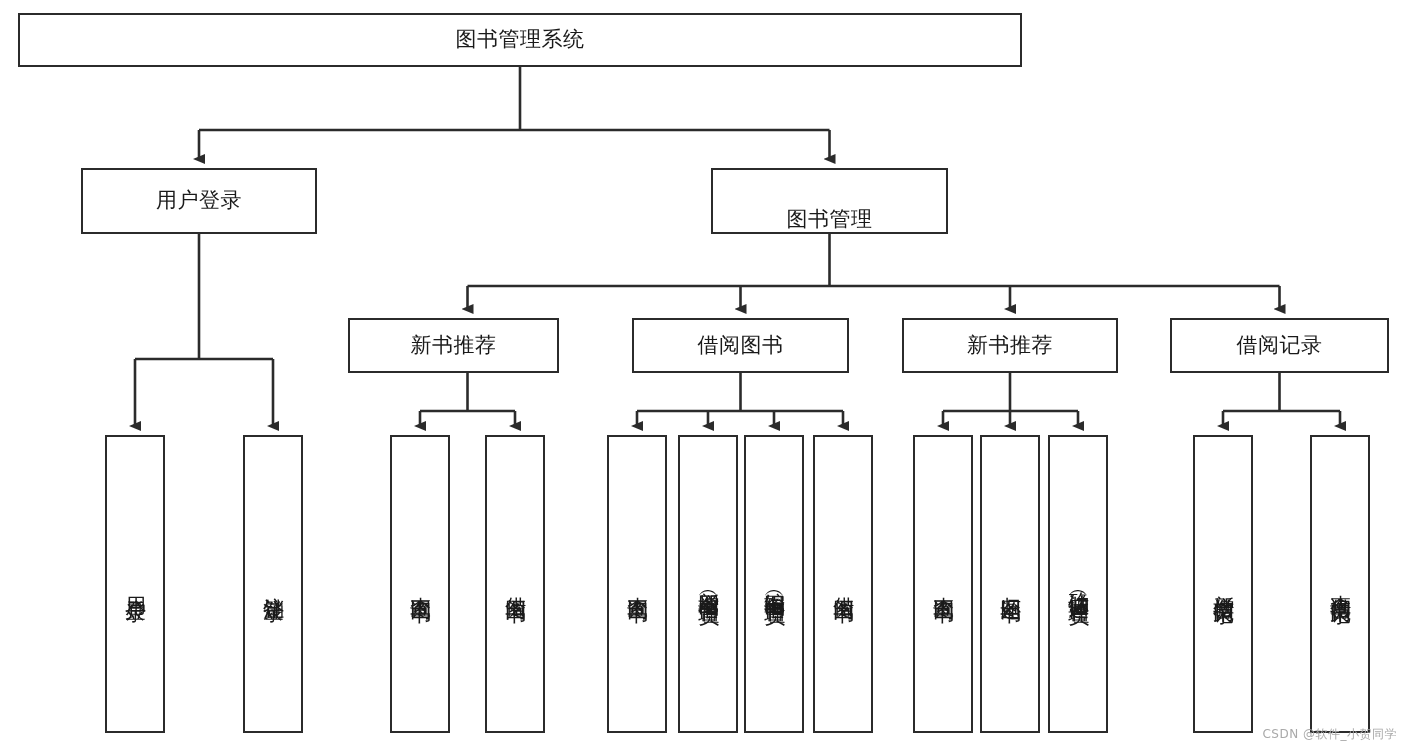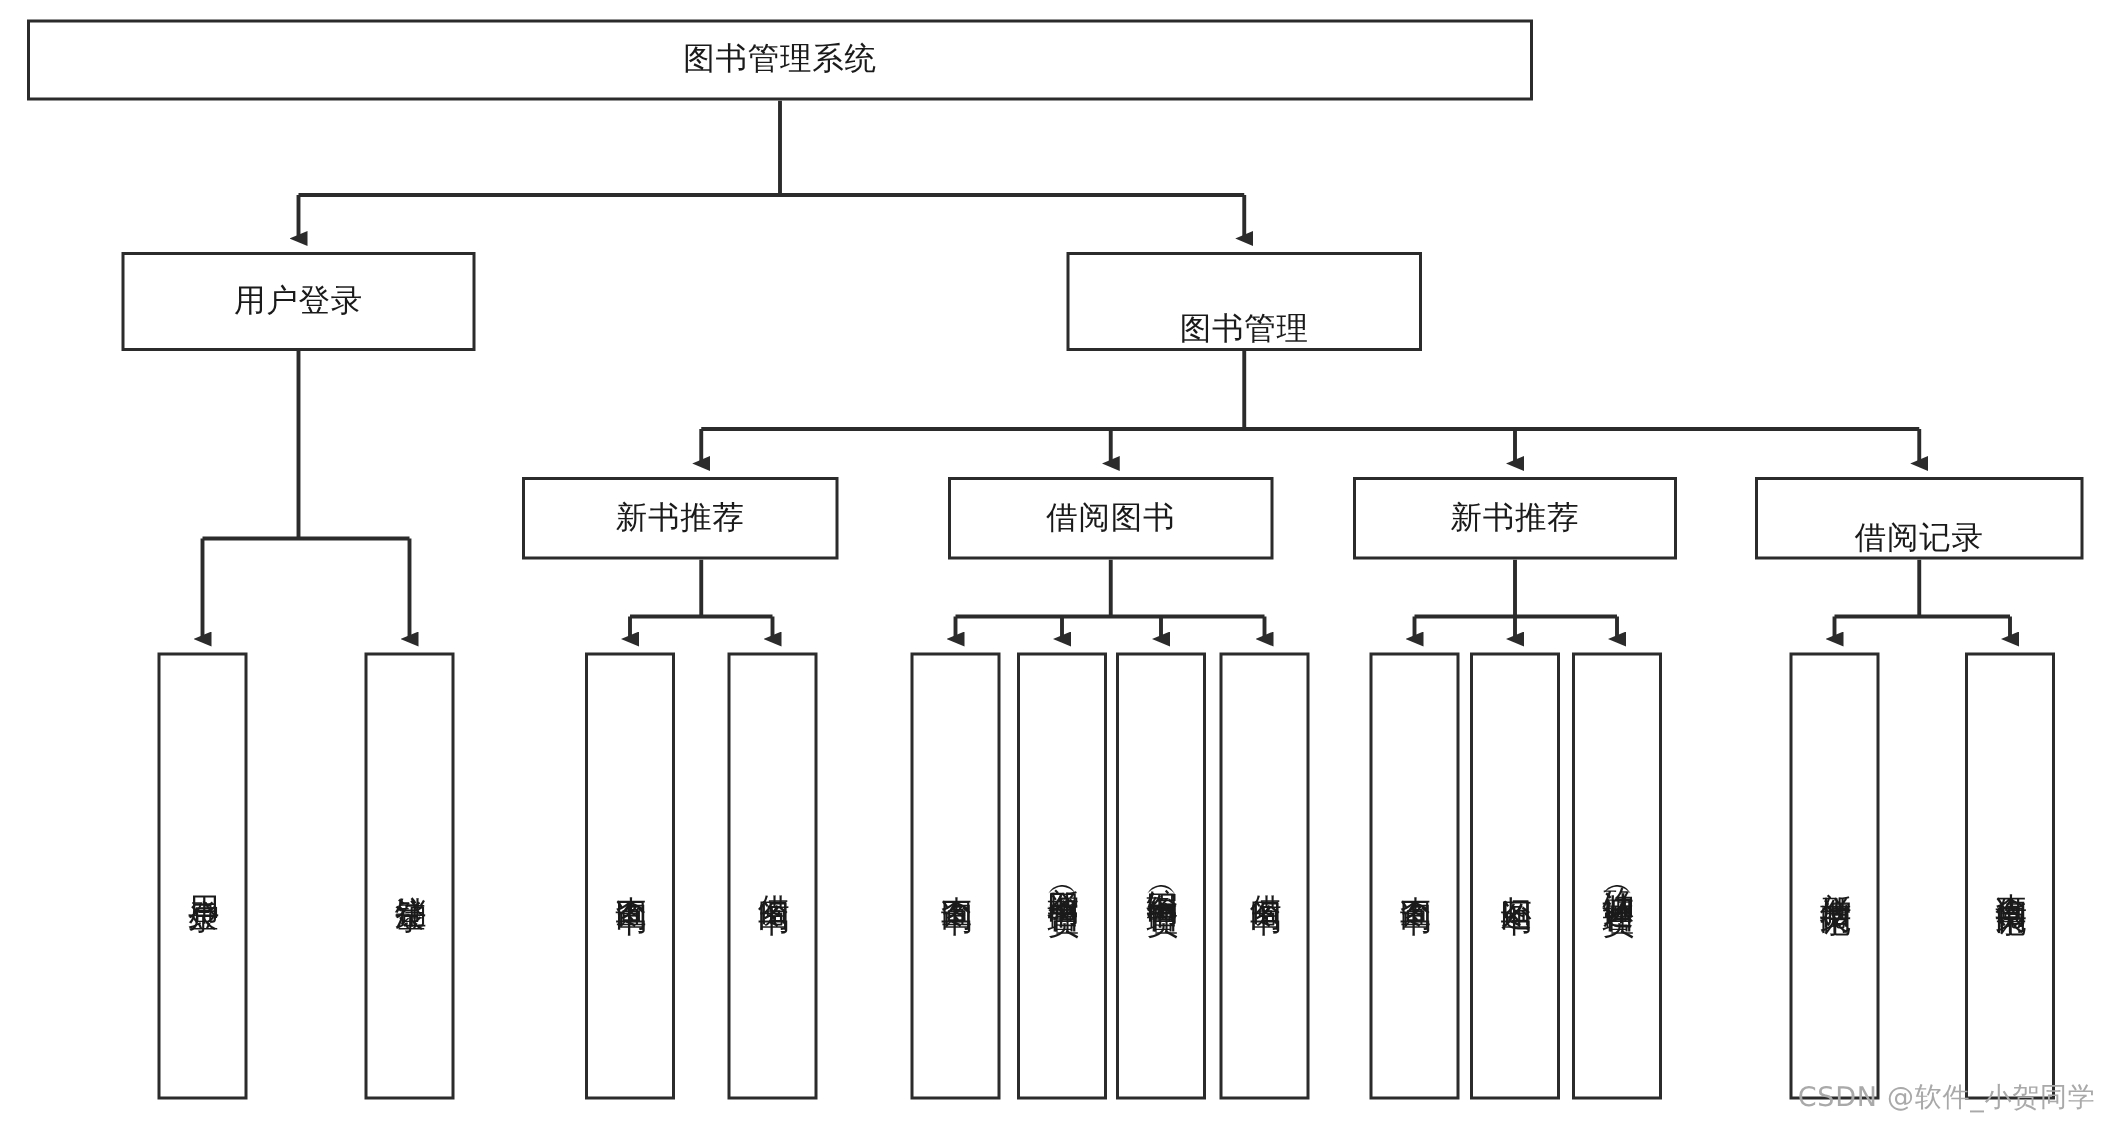--- a/index.html
+++ b/index.html
@@ -61,21 +61,21 @@
     font-size: 21px;
     line-height: 1.32;
     letter-spacing: 2px;
     white-space: nowrap;
     max-height: 100%;
   }
   .watermark {
     position: absolute;
     right: 8px;
     bottom: 4px;
-    font-size: 18px;
+    font-size: 12px;
     color: #a9a9a9;
     letter-spacing: 0.5px;
     z-index: 6;
     white-space: nowrap;
     user-select: none;
   }
 </style>
 </head>
 <body>
 
@@ -136,21 +136,21 @@
       </div>
       <div class="node horiz" style="left: 348px; top: 318px; width: 211px; height: 55px;">
         <span class="node-label">新书推荐</span>
       </div>
       <div class="node horiz" style="left: 632px; top: 318px; width: 217px; height: 55px;">
         <span class="node-label">借阅图书</span>
       </div>
       <div class="node horiz" style="left: 902px; top: 318px; width: 216px; height: 55px;">
         <span class="node-label">新书推荐</span>
       </div>
-      <div class="node horiz" style="left: 1170px; top: 318px; width: 219px; height: 55px; align-items: flex-end;">
+      <div class="node horiz" style="left: 1170px; top: 318px; width: 219px; height: 55px;">
         <span class="node-label">借阅记录</span>
       </div>
       <div class="node vert" style="left: 105px; top: 435px; width: 60px; height: 298px;">
         <span class="node-label">用户登录</span>
       </div>
       <div class="node vert" style="left: 243px; top: 435px; width: 60px; height: 298px;">
         <span class="node-label">注销登录</span>
       </div>
       <div class="node vert" style="left: 390px; top: 435px; width: 60px; height: 298px;">
         <span class="node-label">查询图书</span>

